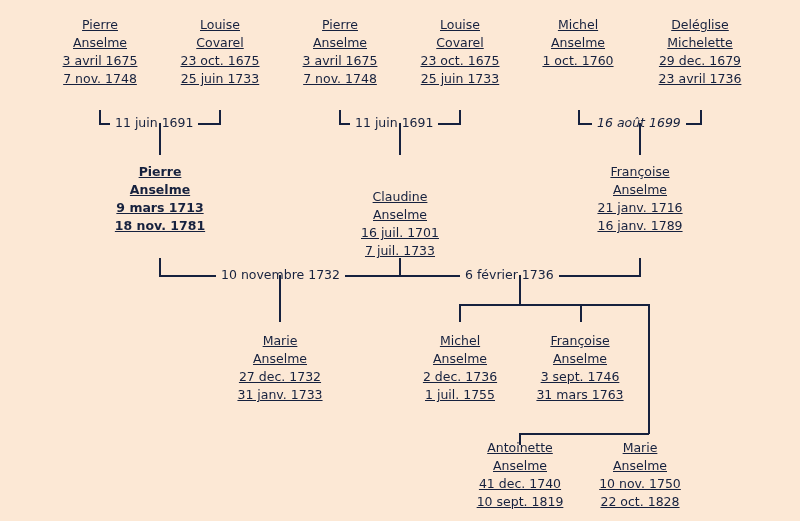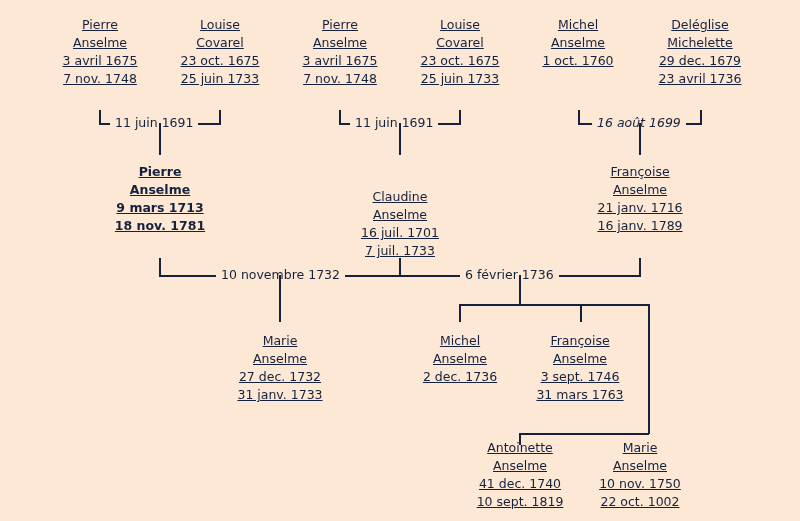--- a/index.html
+++ b/index.html
@@ -186,20 +186,21 @@
       <span>27 dec. 1732</span>
       <span>31 janv. 1733</span>
     </span>
   </div>
 
   <div class="person" style="left:406px; top:332px; width:108px;">
     <span class="name">Michel</span>
     <span class="name">Anselme</span>
     <span class="dates">
       <span>2 dec. 1736</span>
+      <span>1 juil. 1755</span>
     </span>
   </div>
 
   <div class="person" style="left:526px; top:332px; width:108px;">
     <span class="name">Françoise</span>
     <span class="name">Anselme</span>
     <span class="dates">
       <span>3 sept. 1746</span>
       <span>31 mars 1763</span>
     </span>
@@ -215,17 +216,17 @@
       <span>41 dec. 1740</span>
       <span>10 sept. 1819</span>
     </span>
   </div>
 
   <div class="person" style="left:586px; top:439px; width:108px;">
     <span class="name">Marie</span>
     <span class="name">Anselme</span>
     <span class="dates">
       <span>10 nov. 1750</span>
-      <span>22 oct. 1002</span>
+      <span>22 oct. 1828</span>
     </span>
   </div>
 
 </div>
 
 </body></html>

